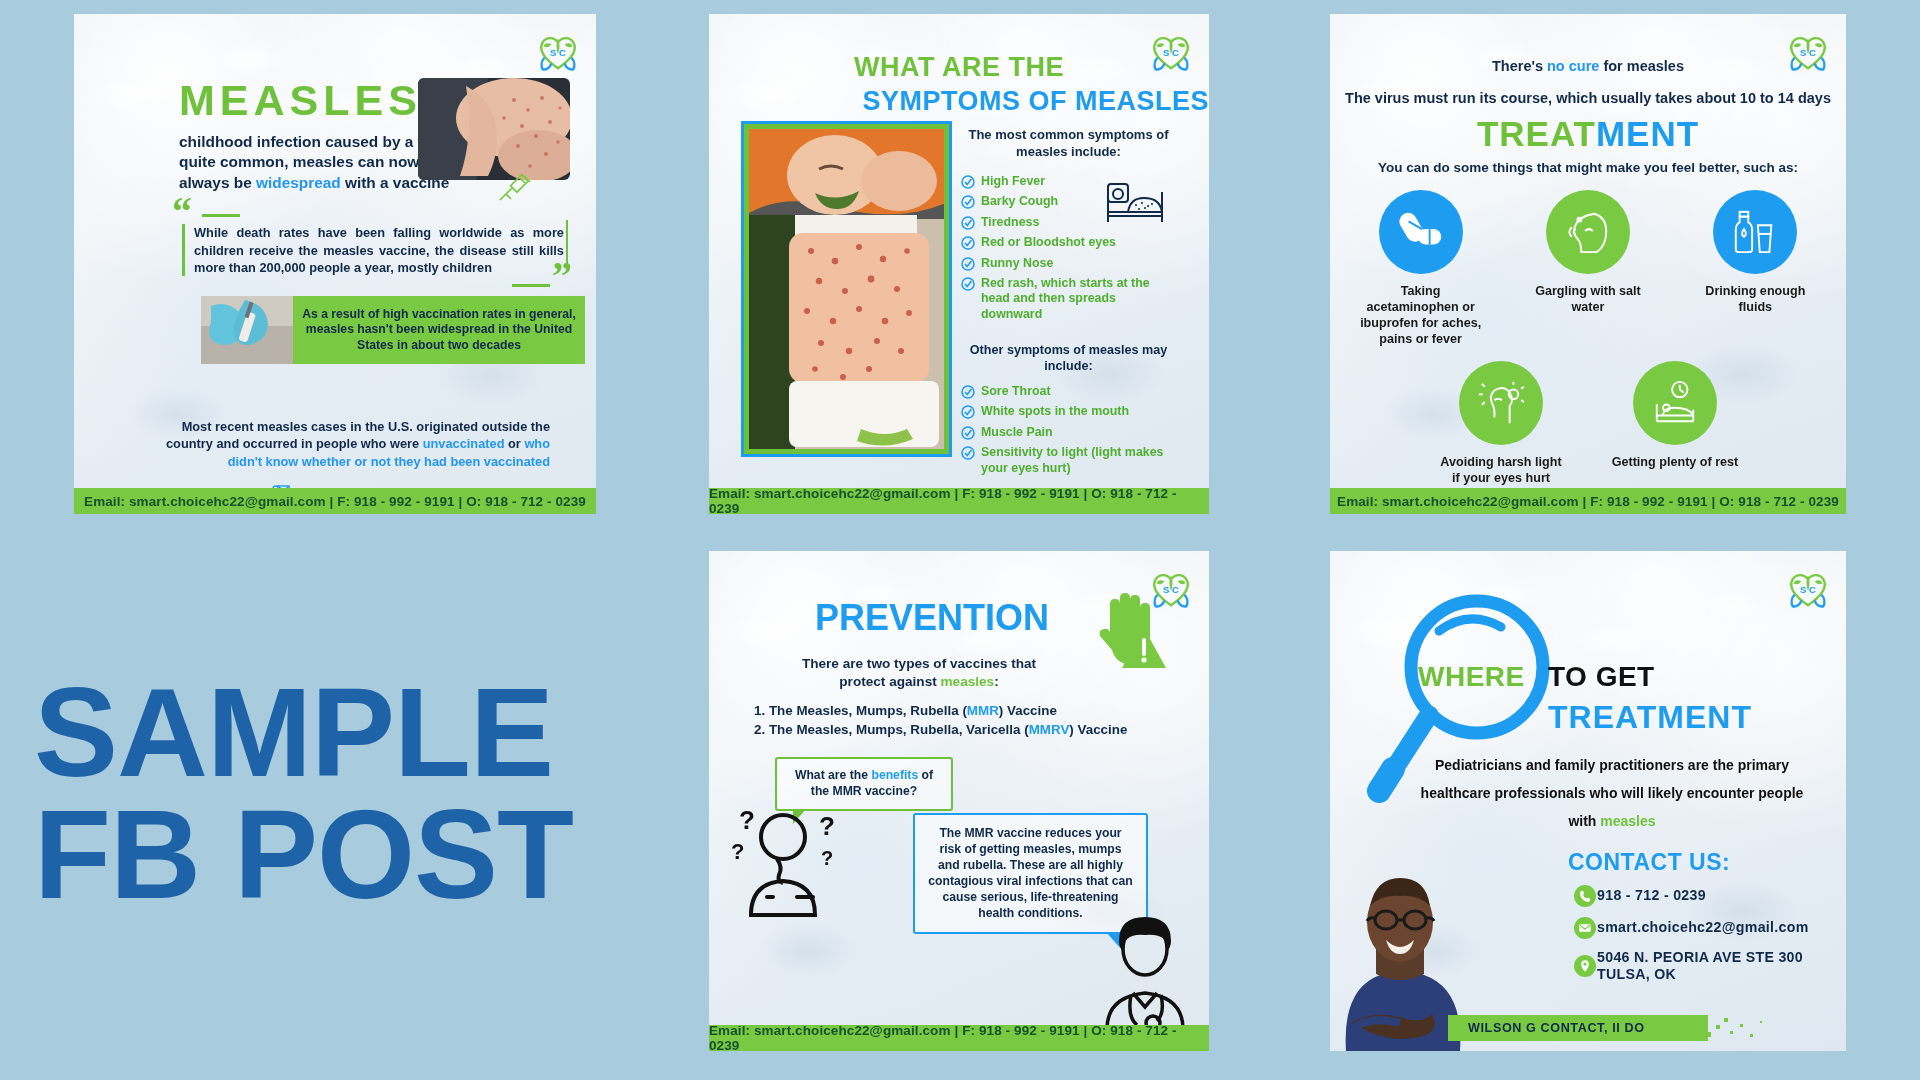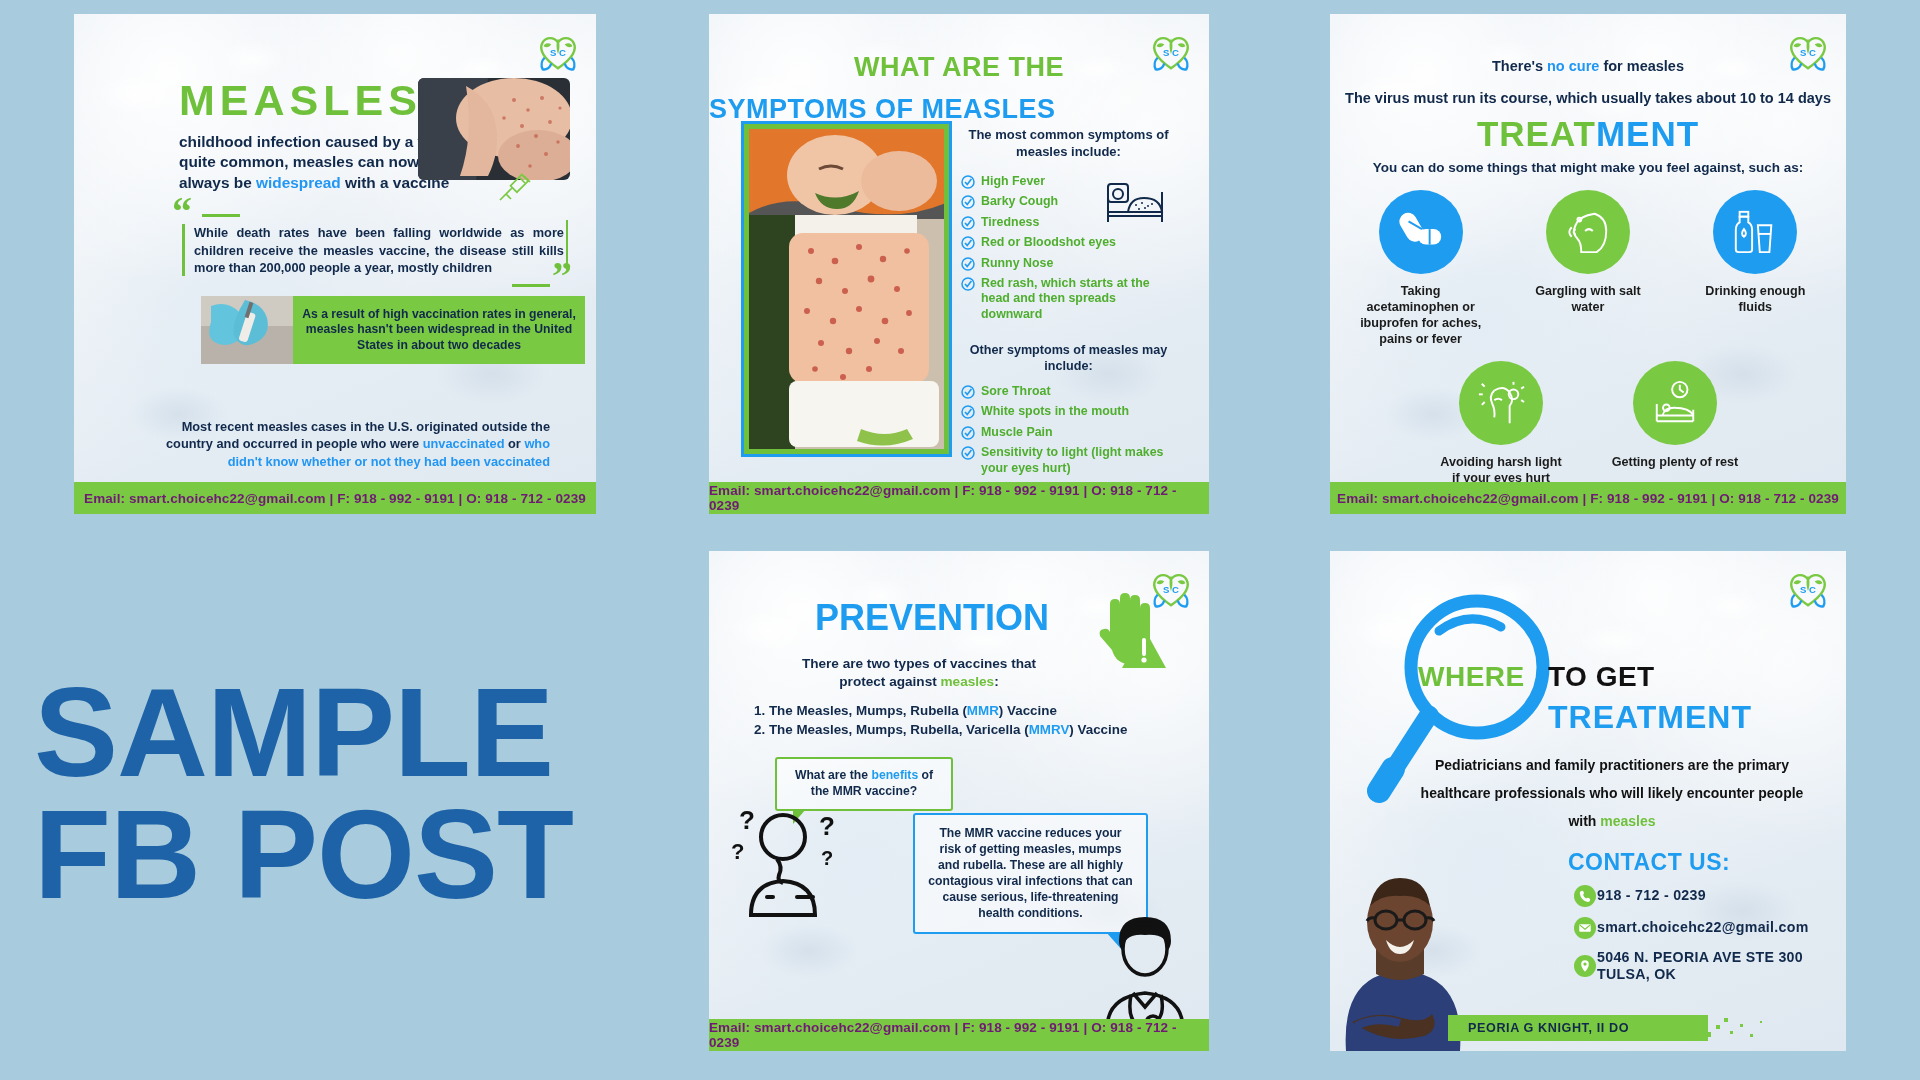--- a/index.html
+++ b/index.html
@@ -39,23 +39,23 @@
   .logo { position:absolute; top:14px; right:14px; width:48px; height:48px; }
 
   
   .contact-us {
     position:absolute; left:0; right:0; text-align:center;
     font-size:15px; font-weight:bold; color:#5cc23f; letter-spacing:.2px;
     display:flex; align-items:center; justify-content:center; gap:3px;
   }
   .contact-us .ci { display:inline-block; width:20px; height:17px; }
   .footer-bar {
-    position:absolute; left:0; right:0; bottom:0; height:32px;
+    position:absolute; left:0; right:0; bottom:0; height:26px;
     background:#7ac943; display:flex; align-items:center; justify-content:center;
-    color:#701a75; font-size:13.5px; font-weight:bold; letter-spacing:.1px;
+    color:#14532d; font-size:13.5px; font-weight:bold; letter-spacing:.1px;
   }
 
   
   #sample-label{
     position:absolute; left:34px; top:672px; width:700px;
     color:#1e63a8; font-weight:bold; font-size:126px; line-height:.97;
     letter-spacing:-1px; font-family:"Liberation Sans", sans-serif;
   }
 
   
@@ -104,21 +104,21 @@
     position:absolute; left:70px; right:46px; top:404px;
     text-align:right; font-size:12.8px; font-weight:bold; color:#11294b; line-height:1.36;
   }
   .c1-bottom .blue { color:#2196f3; }
   #card1 .contact-us { top:470px; }
 
   
   #card2 { left:709px; top:14px; width:500px; height:500px; }
   .c2-h1 { position:absolute; left:0; right:0; top:38px; text-align:center;
            font-size:27px; font-weight:bold; color:#6fc03a; letter-spacing:.5px; }
-  .c2-h2 { position:absolute; left:0; right:0; top:80px; text-align:left;
+  .c2-h2 { position:absolute; left:0; right:0; top:72px; text-align:right;
            font-size:27px; font-weight:bold; color:#1e9cf0; letter-spacing:.5px; }
   .c2-photo {
     position:absolute; left:35px; top:110px; width:205px; height:330px;
     border:5px solid #6fc03a; outline:3px solid #1e9cf0; outline-offset:0;
     overflow:hidden; background:#d9d2c8;
   }
   .c2-intro { position:absolute; left:252px; top:113px; width:215px; text-align:center;
               font-size:13px; font-weight:bold; color:#11294b; line-height:1.3; }
   .sym-list { position:absolute; left:252px; top:160px; width:215px; }
   .sym-list2 { position:absolute; left:252px; top:370px; width:215px; }
@@ -492,21 +492,21 @@
         <path d="M78 62 C84 68 86 78 82 86 C74 88 66 82 64 74" fill="none" stroke="#1e9cf0" stroke-width="5"></path>
       </svg>
 
       <div class="c3-l1">
         <span>There's </span><span class="blue">no cure</span><span> for measles</span>
       </div>
       <div class="c3-l2">The virus must run its course, which usually takes about 10 to 14 days</div>
       <div class="c3-title">
         <span class="g">TREAT</span><span class="b">MENT</span>
       </div>
-      <div class="c3-l3">You can do some things that might make you feel against, such as:</div>
+      <div class="c3-l3">You can do some things that might make you feel better, such as:</div>
 
       <div class="tr-grid">
         <div class="tr-row">
           <div class="tr-item">
             <div class="tr-circle blue">
               <svg viewBox="0 0 50 50" width="48" height="48">
                 <g fill="#fff">
                   <rect x="6" y="4" width="18" height="32" rx="9" transform="rotate(-30 15 20)"></rect>
                   <rect x="22" y="22" width="24" height="16" rx="8"></rect>
                 </g>
@@ -757,21 +757,21 @@
             <path d="M45 72 q-6 -1 -8 3"></path>
             <path d="M96 72 q6 -1 8 3"></path>
           </g>
           <path d="M56 94 q14 14 28 0 q-4 14 -14 14 q-10 0 -14 -14Z" fill="#f4f0ea"></path>
           <path d="M22 176 q24 -12 50 -4 q22 6 30 -4 q8 16 -8 22 q-38 10 -72 -14Z" fill="#4a3122"></path>
           <path d="M26 180 q20 -10 44 -3" fill="none" stroke="#2c3f78" stroke-width="8"></path>
         </svg>
       </div>
 
       <div class="name-bar">
-        <span>PEORIA G KNIGHT, II  DO</span>
+        <span>WILSON G CONTACT, II  DO</span>
       </div>
 
       <svg class="pix" viewBox="0 0 120 26">
         <g fill="#7ac943">
           <rect x="2" y="4" width="6" height="6"></rect>
             <rect x="14" y="2" width="5" height="5"></rect>
           <rect x="10" y="12" width="7" height="7"></rect>
             <rect x="24" y="8" width="6" height="6"></rect>
           <rect x="22" y="18" width="4" height="4"></rect>
             <rect x="34" y="4" width="5" height="5"></rect>

